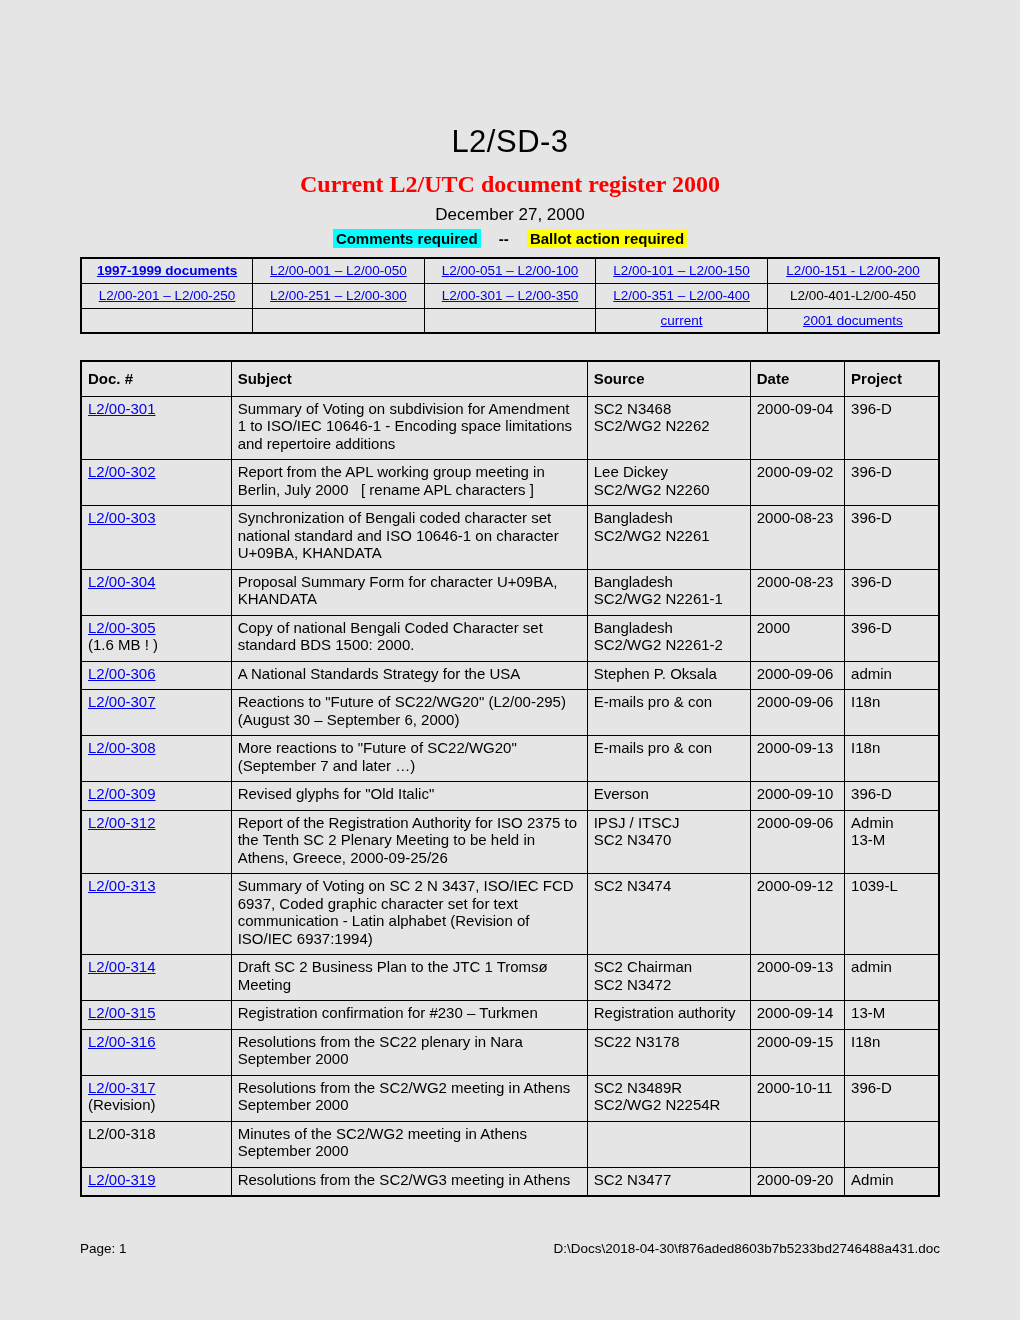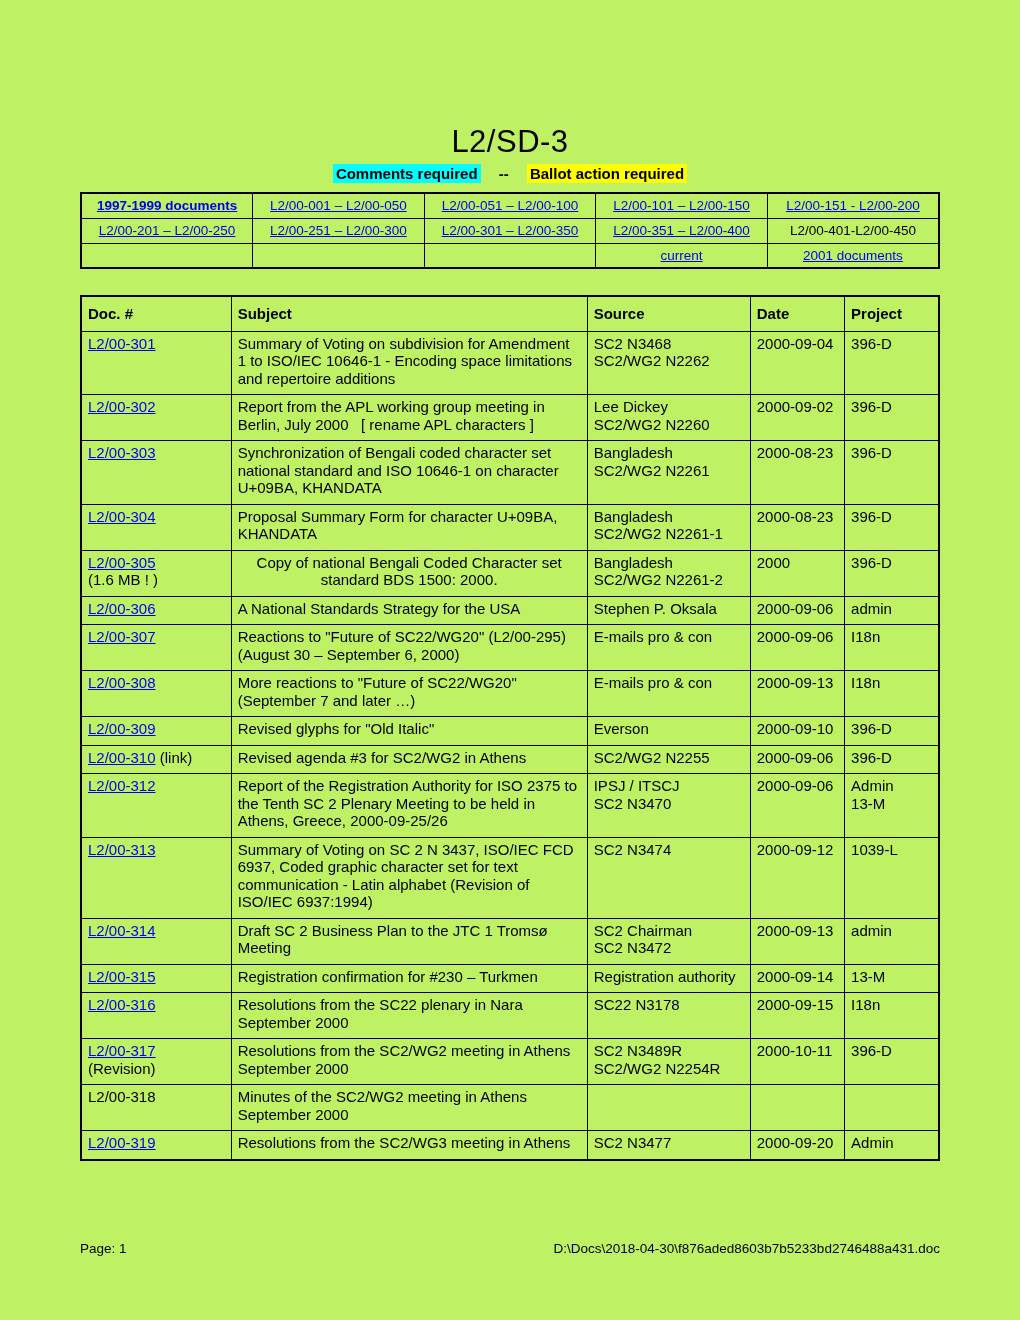--- a/index.html
+++ b/index.html
@@ -1,20 +1,20 @@
 <!DOCTYPE html>
 <html><head>
 <meta charset="utf-8">
 <style>
   * { margin:0; padding:0; box-sizing:border-box; }
   html,body { background:#ffffff; }
   .page {
     position:relative;
     width:1020px; height:1320px;
-    background:#bef264;
+    background:#e5e5e5;
     font-family:"Liberation Sans", sans-serif;
     color:#000000;
     overflow:hidden;
     margin:0 auto;
   }
   .content { position:absolute; left:80px; top:0; width:860px; }
   .doc-code {
     margin-top:124px;
     text-align:center;
     font-size:31px;
@@ -59,21 +59,23 @@
   }
 </style>
 </head>
 <body>
 
 <div class="page">
   <div class="content">
 
     <div class="doc-code">L2/SD-3</div>
 
-
+    <div class="main-title">Current L2/UTC document register 2000</div>
+
+    <div class="date-line">December 27, 2000</div>
 
     <div class="legend">
       <span class="hl-cyan">Comments required</span>
       <span class="legend-sep">--</span>
       <span class="hl-yellow">Ballot action required</span>
     </div>
 
     <table class="nav-table">
       <tbody>
           <tr>
@@ -145,21 +147,21 @@
           <tr>
             <td style="white-space: normal;"><span class="lnk">L2/00-304</span></td>
             <td style="white-space: normal;">Proposal Summary Form for character U+09BA, KHANDATA</td>
             <td>Bangladesh
 SC2/WG2 N2261-1</td>
             <td>2000-08-23</td>
             <td>396-D</td>
           </tr>
           <tr>
             <td style="white-space: normal;"><span class="lnk">L2/00-305</span><div>(1.6 MB ! )</div></td>
-            <td style="white-space: normal; text-align: center;">Copy of national Bengali Coded Character set standard BDS 1500: 2000.</td>
+            <td style="white-space: normal;">Copy of national Bengali Coded Character set standard BDS 1500: 2000.</td>
             <td>Bangladesh
 SC2/WG2 N2261-2</td>
             <td>2000</td>
             <td>396-D</td>
           </tr>
           <tr>
             <td style="white-space: normal;"><span class="lnk">L2/00-306</span></td>
             <td style="white-space: normal;">A National Standards Strategy for the USA</td>
             <td>Stephen P. Oksala</td>
             <td>2000-09-06</td>
@@ -177,27 +179,20 @@
             <td style="white-space: normal;">More reactions to "Future of SC22/WG20" (September 7 and later …)</td>
             <td>E-mails pro &amp; con</td>
             <td>2000-09-13</td>
             <td>I18n</td>
           </tr>
           <tr>
             <td style="white-space: normal;"><span class="lnk">L2/00-309</span></td>
             <td style="white-space: normal;">Revised glyphs for "Old Italic"</td>
             <td>Everson</td>
             <td>2000-09-10</td>
-            <td>396-D</td>
-          </tr>
-          <tr>
-            <td style="white-space: normal;"><span class="lnk">L2/00-310</span> (link)</td>
-            <td style="white-space: normal;">Revised agenda #3 for SC2/WG2 in Athens</td>
-            <td>SC2/WG2 N2255</td>
-            <td>2000-09-06</td>
             <td>396-D</td>
           </tr>
           <tr>
             <td style="white-space: normal;"><span class="lnk">L2/00-312</span></td>
             <td style="white-space: normal;">Report of the Registration Authority for ISO 2375 to the Tenth SC 2 Plenary Meeting to be held in Athens, Greece, 2000-09-25/26</td>
             <td>IPSJ / ITSCJ
 SC2 N3470</td>
             <td>2000-09-06</td>
             <td>Admin
 13-M</td>

